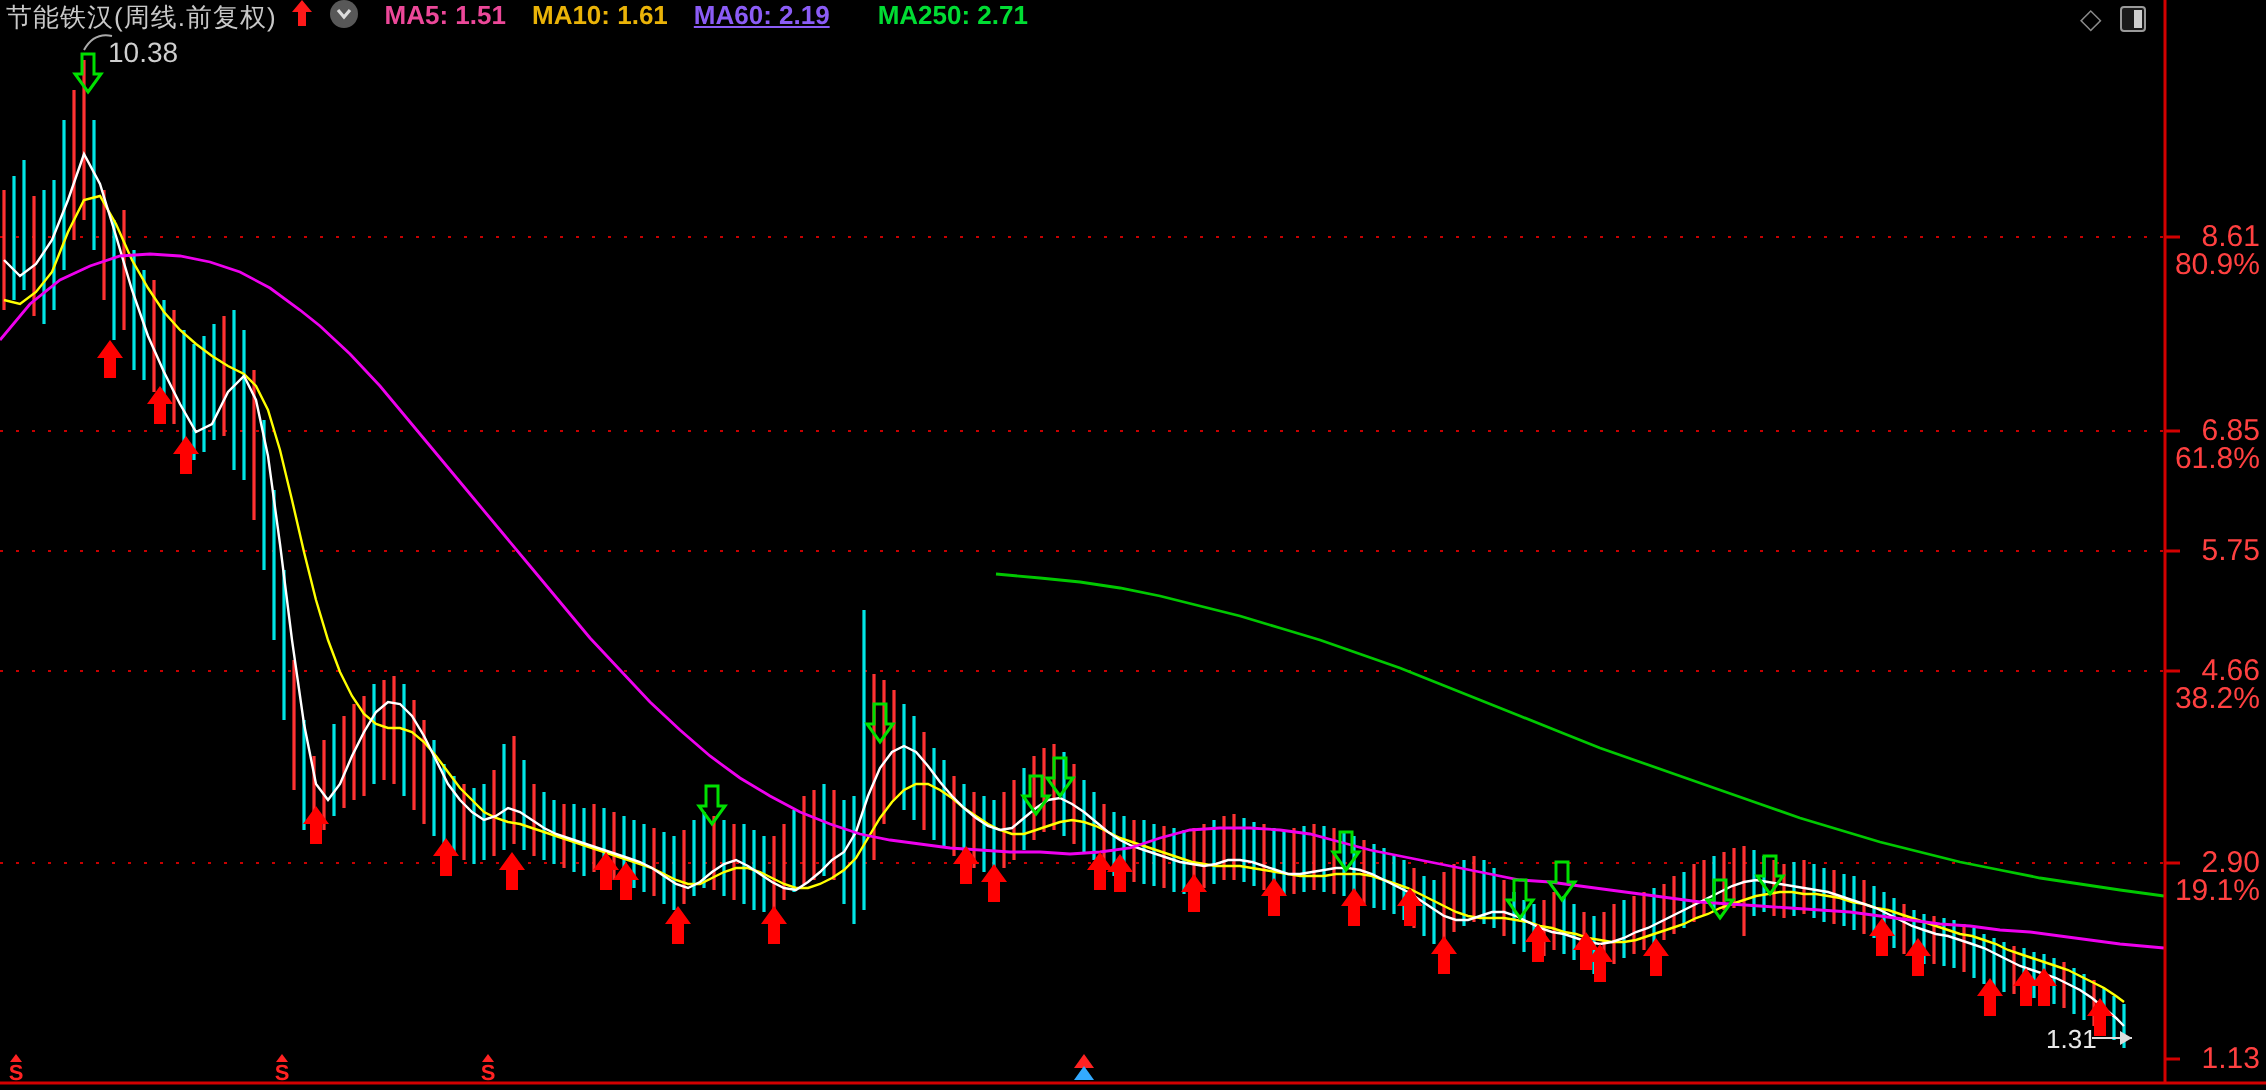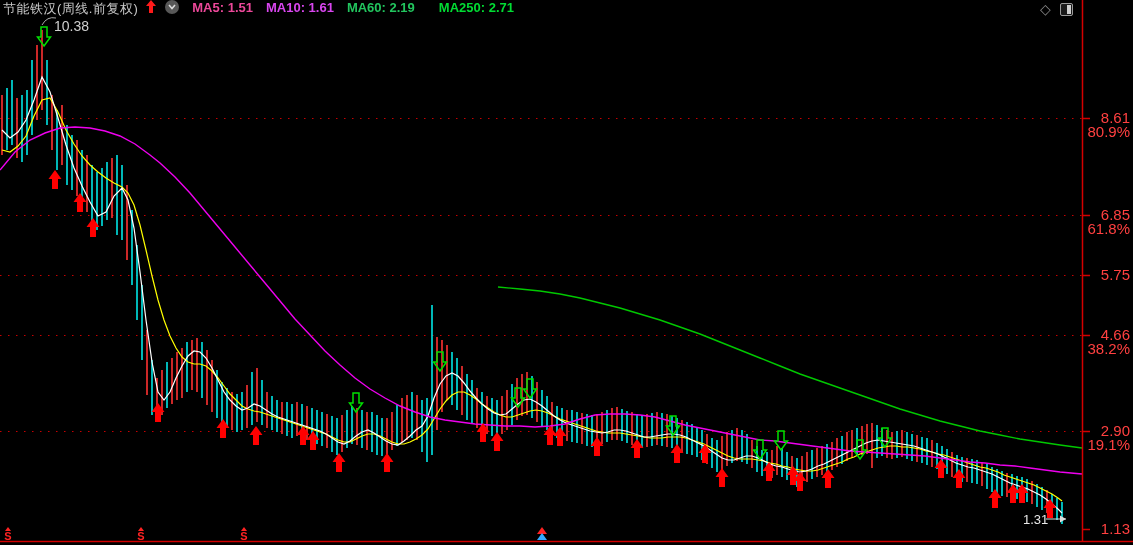--- a/index.html
+++ b/index.html
@@ -325,22 +325,22 @@
       <svg width="12" height="14" viewBox="0 0 12 14">
           <path d="M6 0 L11 6 L8 6 L8 13 L4 13 L4 6 L1 6 Z" fill="#ff1a1a"></path>
         </svg>
     </span>
     <span class="chevcircle">
       <svg width="8" height="6" viewBox="0 0 8 6">
           <path d="M1 1 L4 4.5 L7 1" fill="none" stroke="#dcdcdc" stroke-width="1.6"></path>
         </svg>
     </span>
     <span class="ma" style="color: #ec4899;">MA5: 1.51</span>
-    <span class="ma" style="color: #d946ef;">MA10: 1.61</span>
-    <span class="ma" style="color: #22c55e;">MA60: 2.19</span>
+    <span class="ma" style="color: #eab308;">MA10: 1.61</span>
+    <span class="ma" style="color: #8b5cf6; text-decoration: underline;">MA60: 2.19</span>
     <span class="ma" style="color: rgb(0, 221, 51); margin-left: 24px;">MA250: 2.71</span>
   </div>
 
   <div class="corner-icons">
     <span class="diamond">◇</span>
     <span class="panelicon">
         <span class="fillpart"></span>
       </span>
   </div>
 

